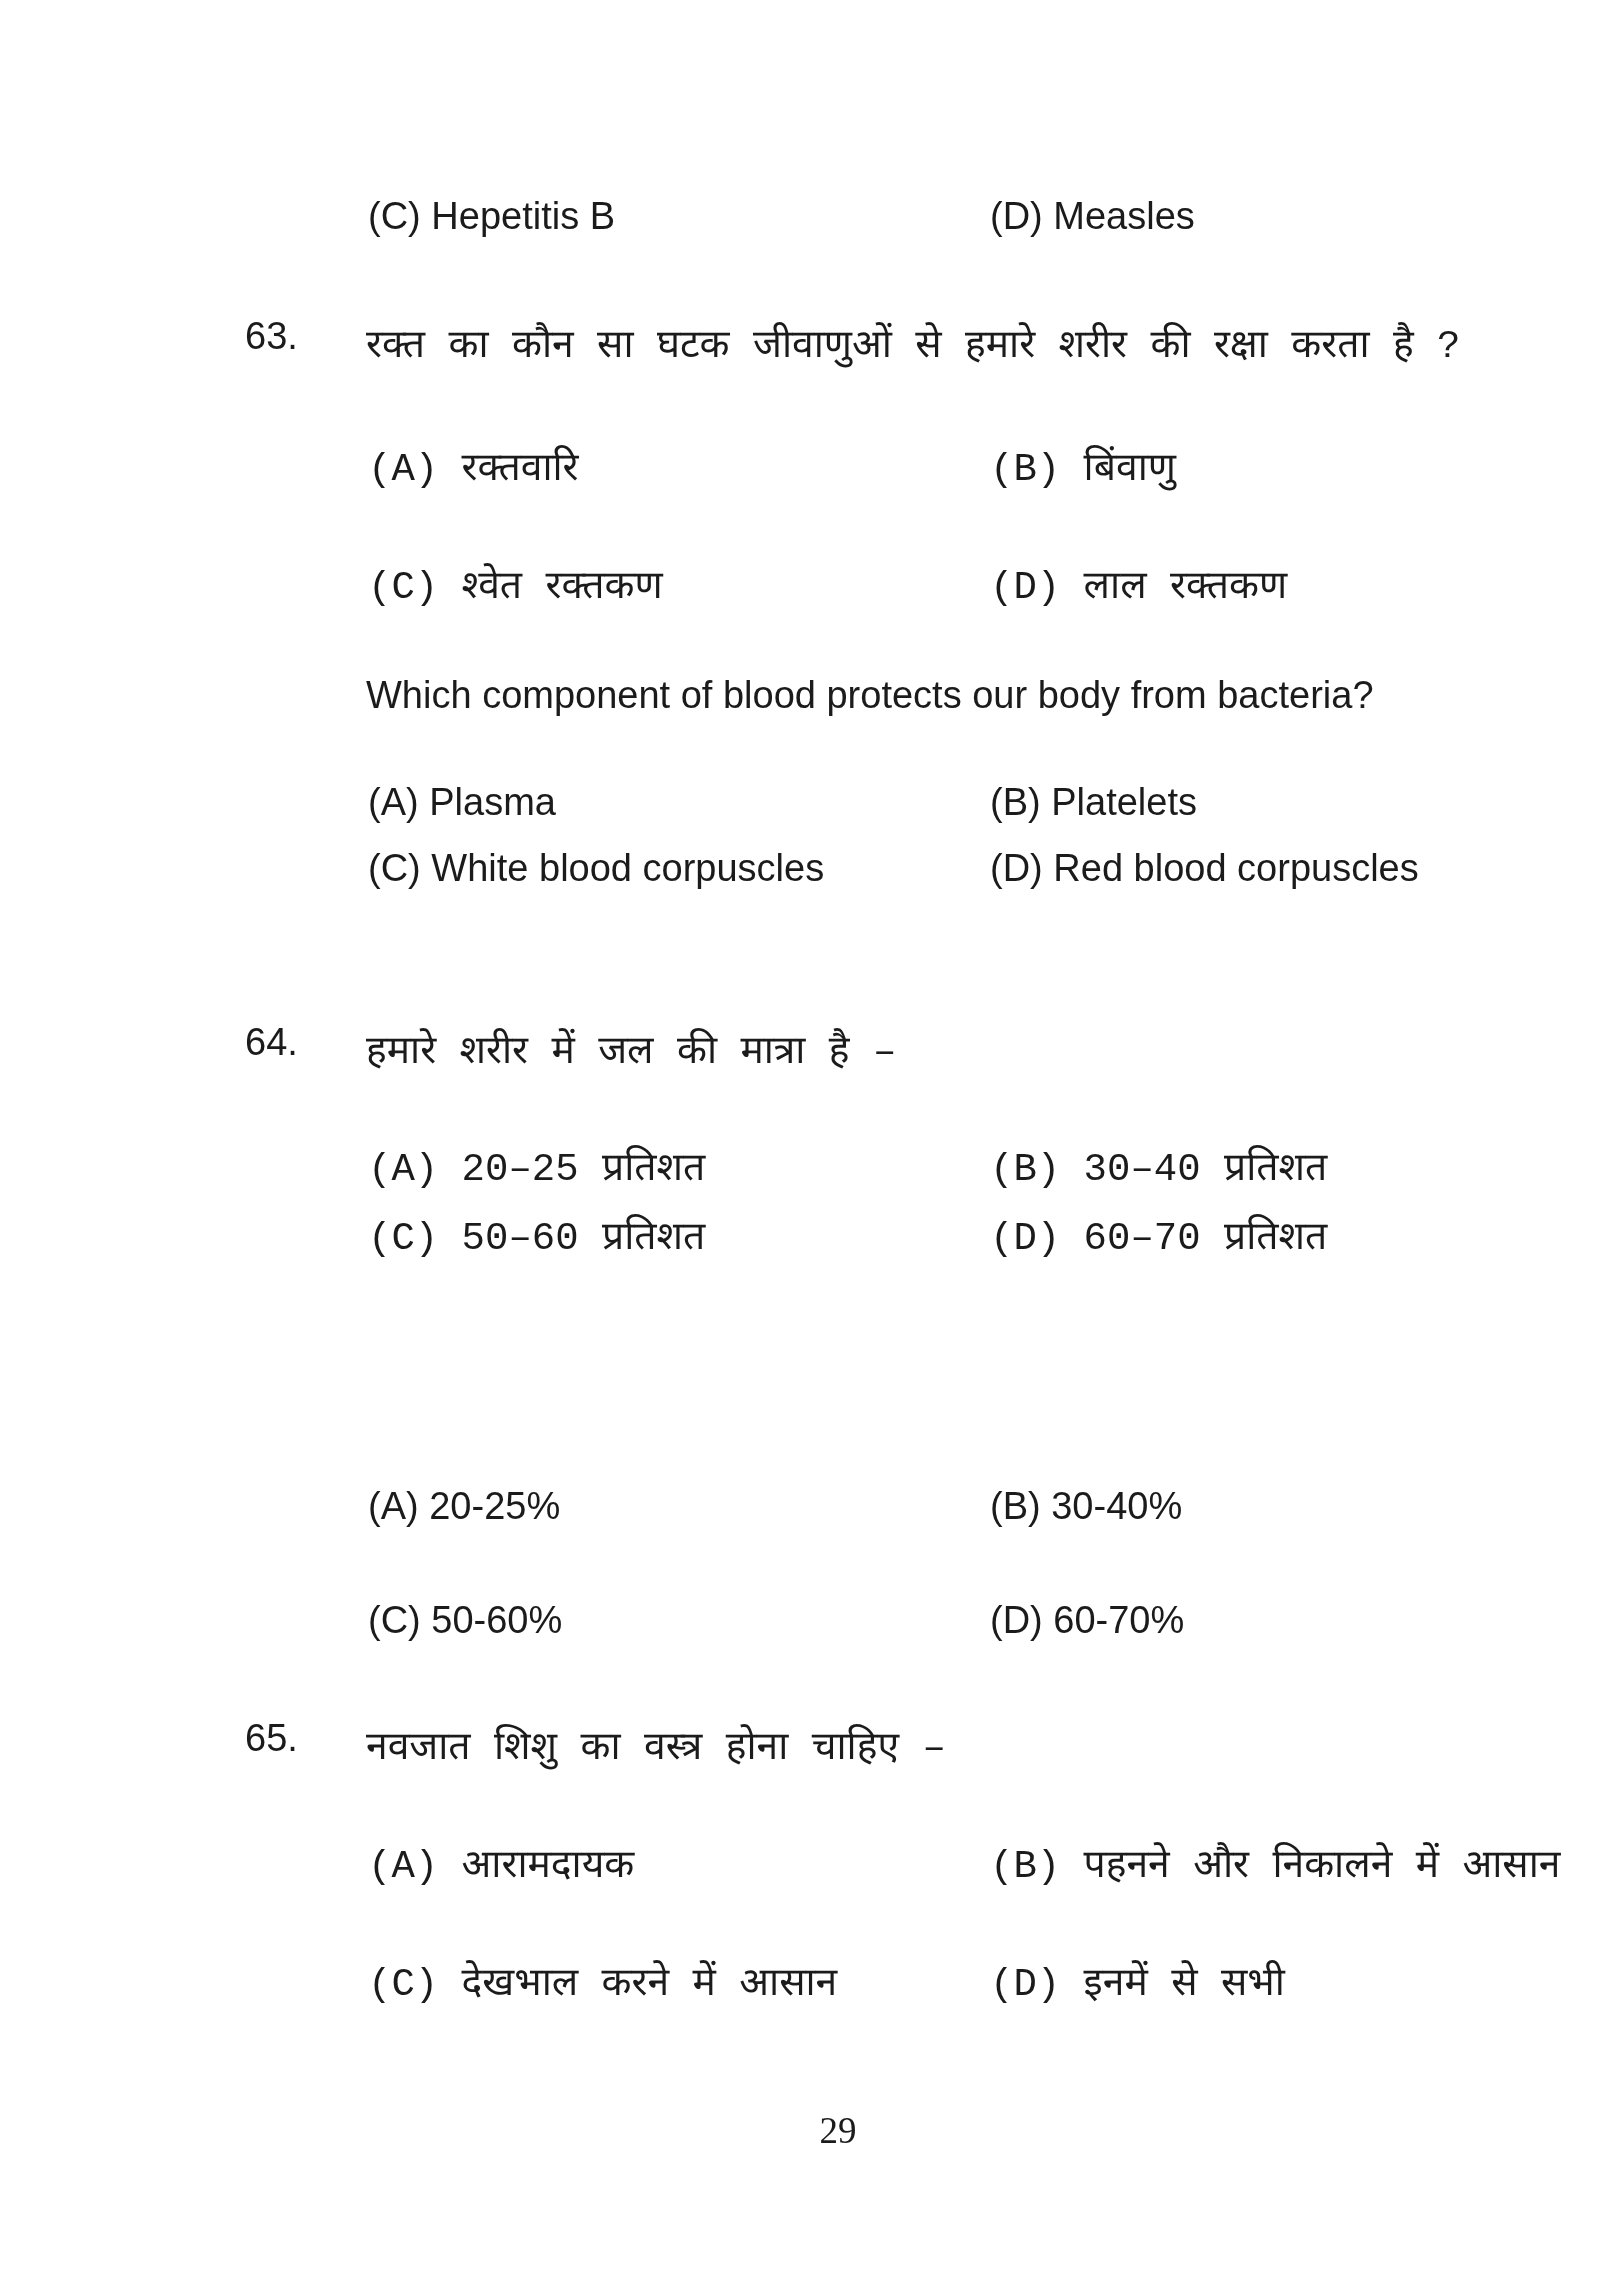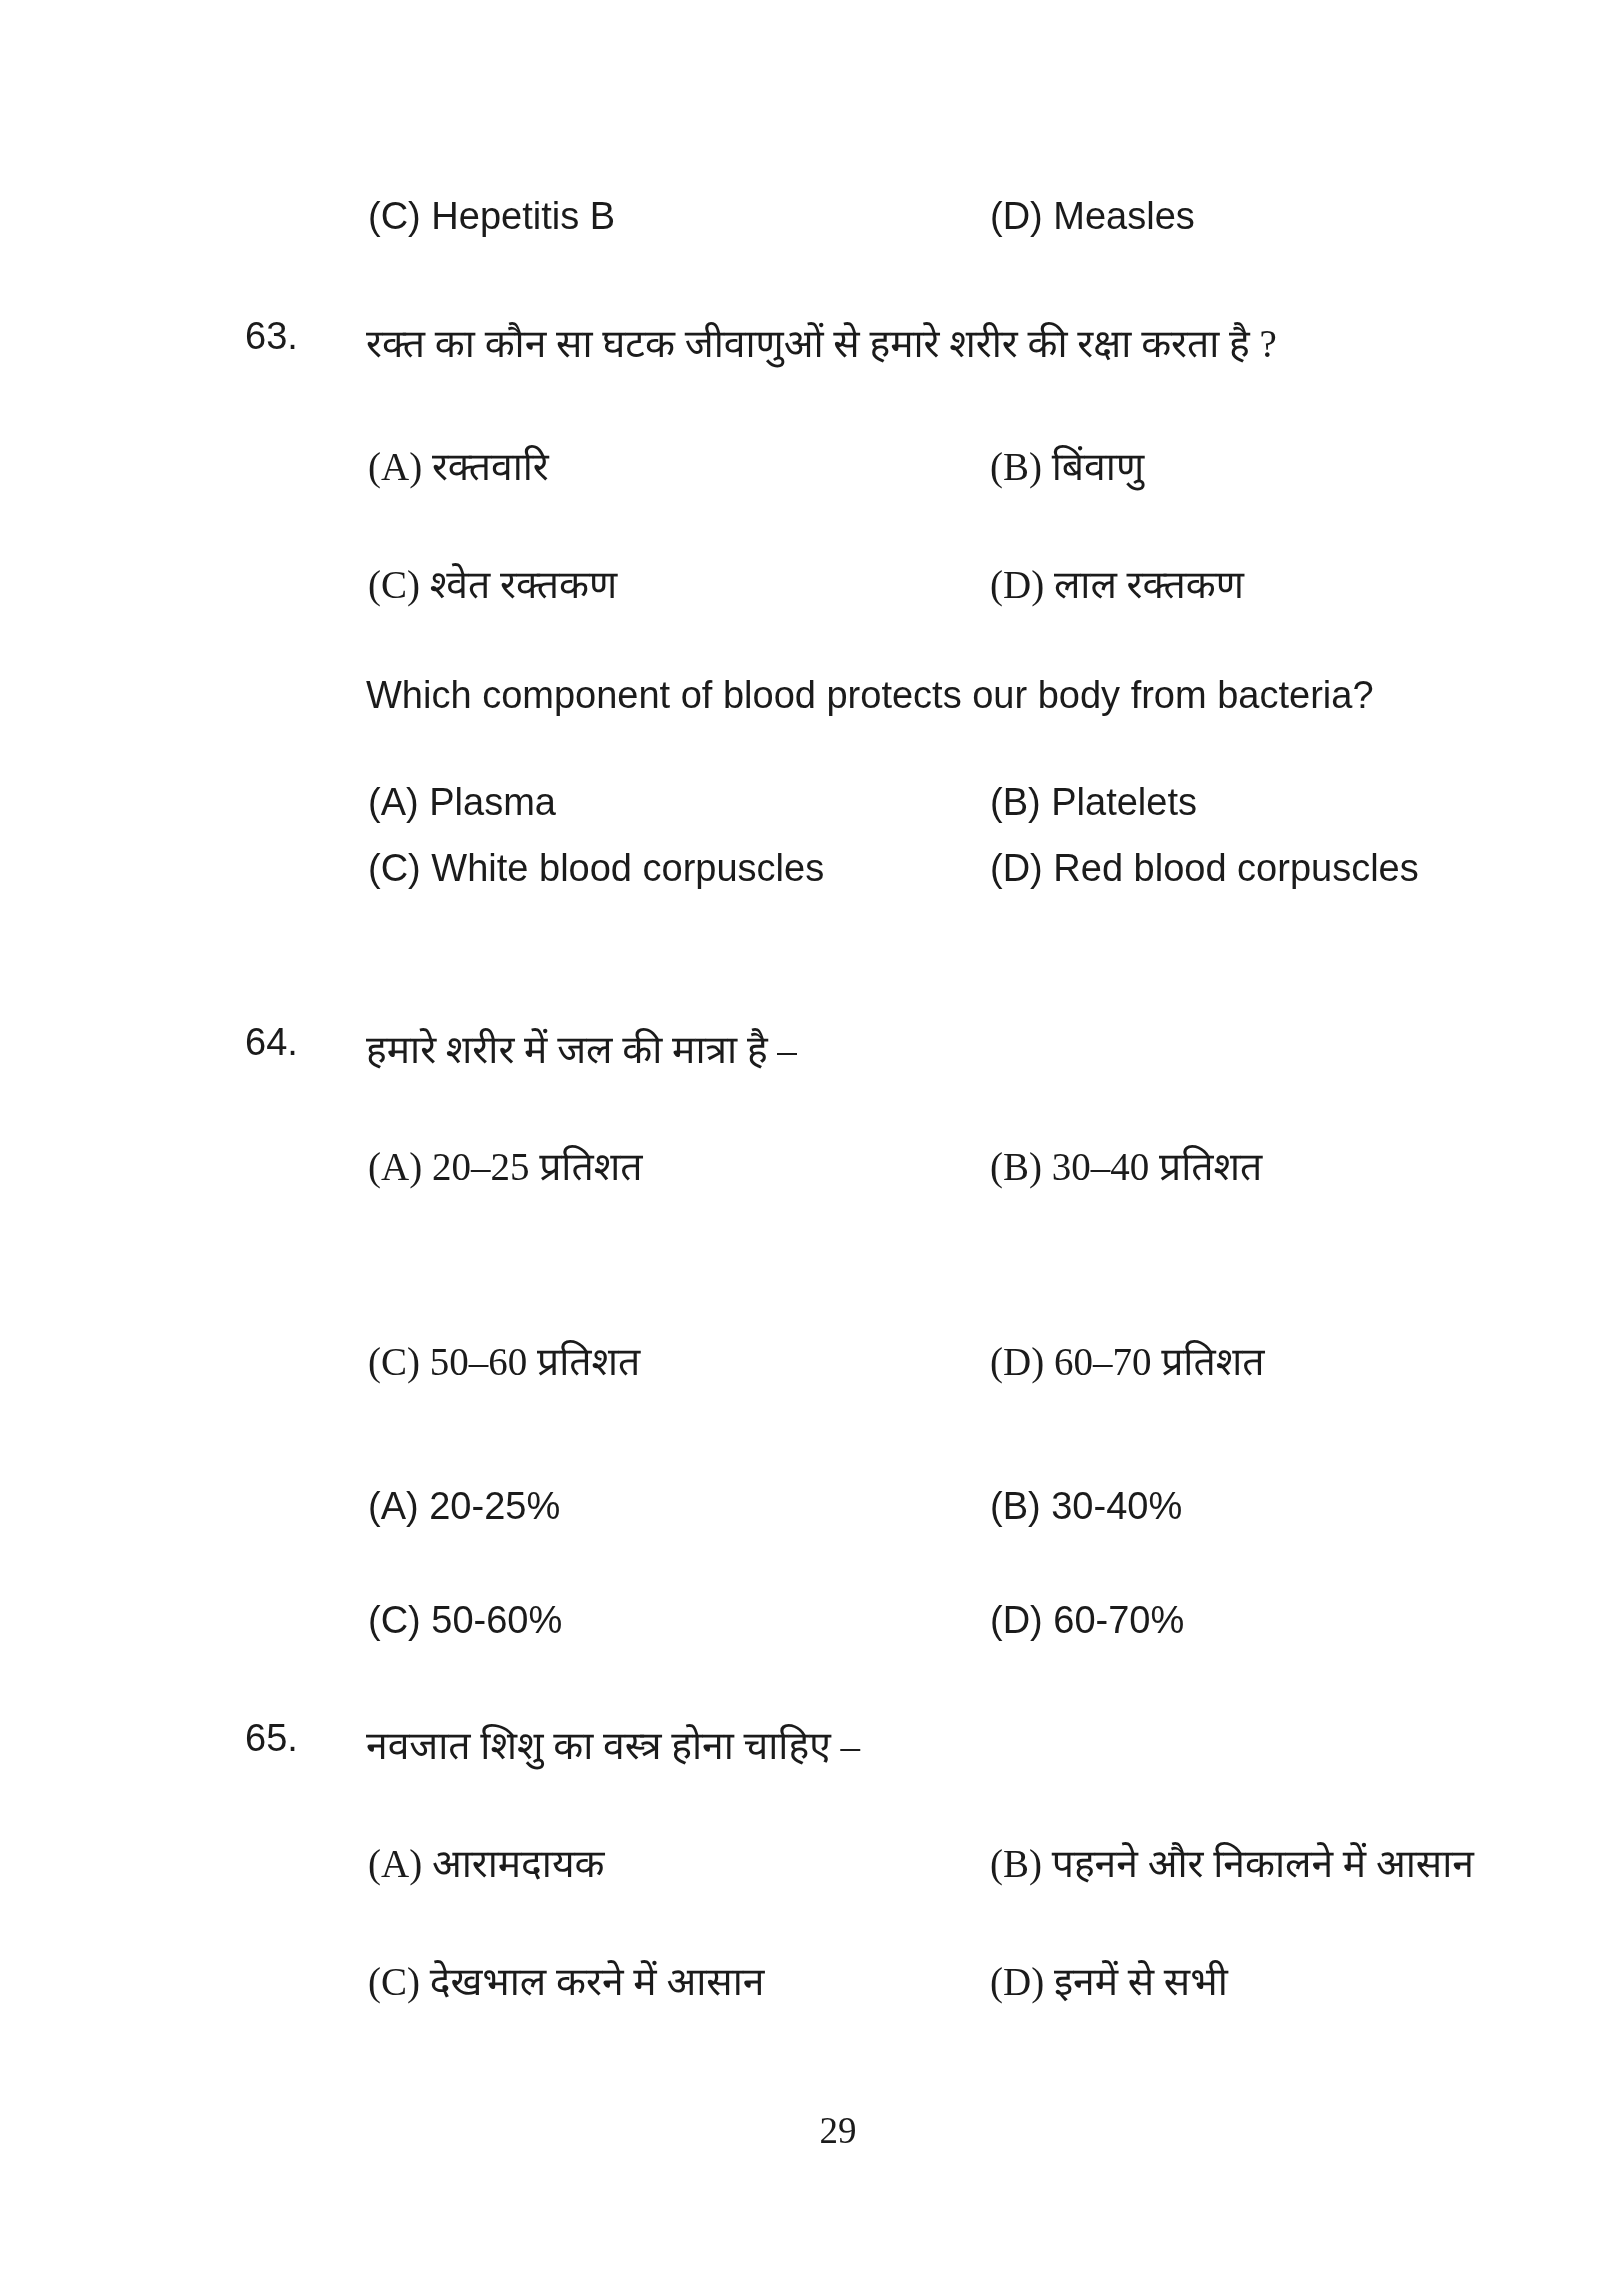--- a/index.html
+++ b/index.html
@@ -7,21 +7,21 @@
   .page {
     position: relative;
     width: 1621px;
     height: 2154px;
     background: #ffffff;
     color: #1b1b1b;
     overflow: hidden;
   }
   .row { position: absolute; left: 0; right: 0; height: 65px; white-space: nowrap; }
   .en { font-family: "Liberation Sans", sans-serif; font-size: 38px; }
-  .hi { font-family: Liberation Serif, serif; font-size: 39px; }
+  .hi { font-family: Liberation Mono, monospace; font-size: 39px; }
   .qnum  { position: absolute; left: 245px; }
   .qtext { position: absolute; left: 366px; }
   .colA  { position: absolute; left: 368px; }
   .colB  { position: absolute; left: 990px; }
   .footer {
     position: absolute;
     top: 2109px; left: 0; width: 100%;
     text-align: center;
     font-family: "Liberation Serif", serif;
     font-size: 37px;
@@ -63,21 +63,21 @@
   </div>
 
   <div class="row" style="top:1021px">
     <span class="qnum en">64.</span>
     <span class="qtext hi">हमारे शरीर में जल की मात्रा है –</span>
   </div>
   <div class="row" style="top:1138px">
     <span class="colA hi">(A) 20–25 प्रतिशत</span>
     <span class="colB hi">(B) 30–40 प्रतिशत</span>
   </div>
-  <div class="row" style="top:1333px">
+  <div class="row" style="top:1207px">
     <span class="colA hi">(C) 50–60 प्रतिशत</span>
     <span class="colB hi">(D) 60–70 प्रतिशत</span>
   </div>
   <div class="row" style="top:1485px">
     <span class="colA en">(A) 20-25%</span>
     <span class="colB en">(B) 30-40%</span>
   </div>
   <div class="row" style="top:1599px">
     <span class="colA en">(C) 50-60%</span>
     <span class="colB en">(D) 60-70%</span>

